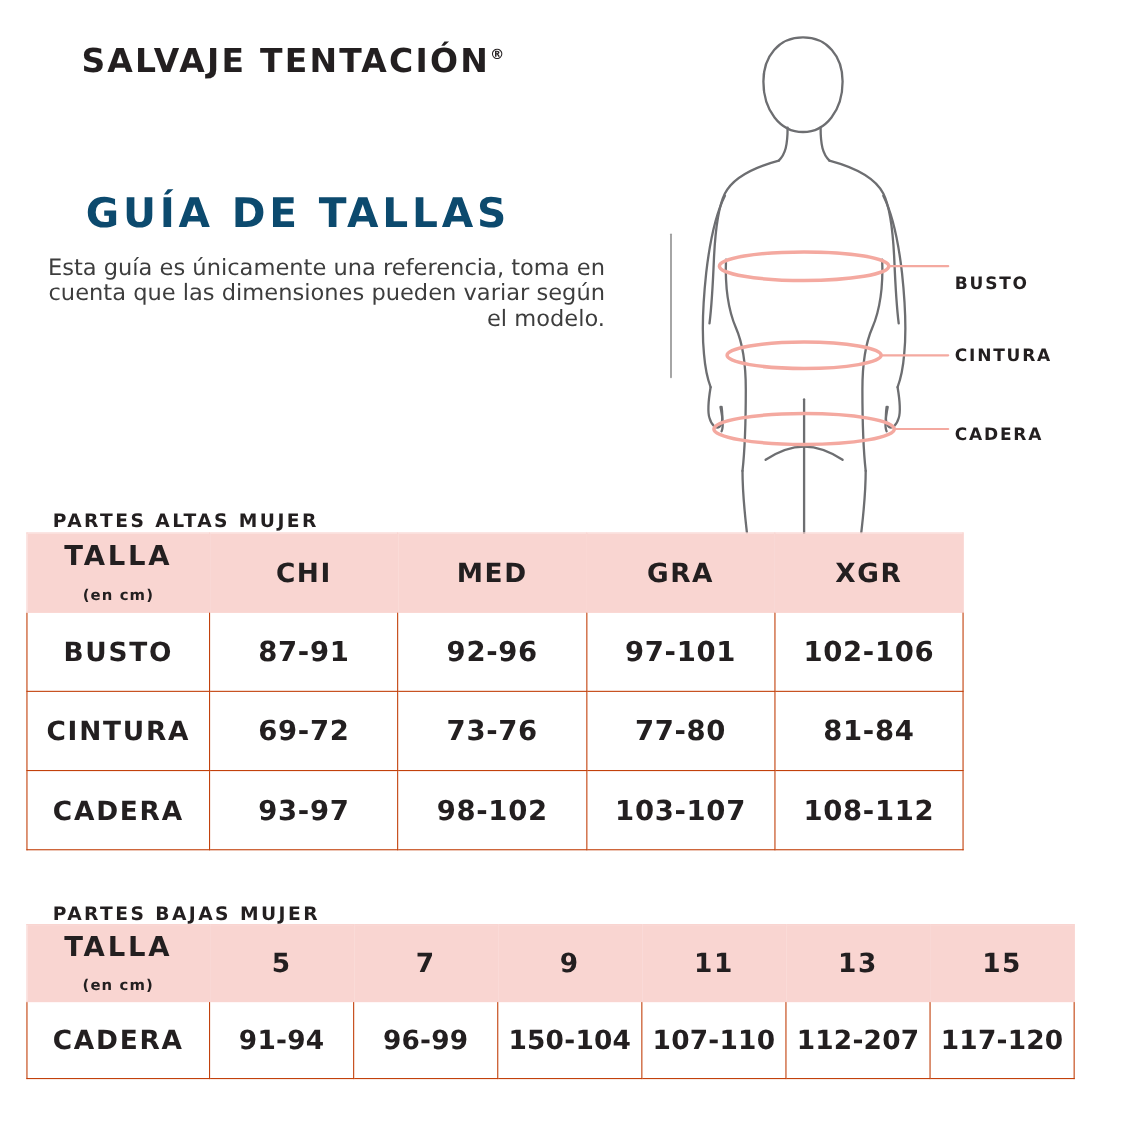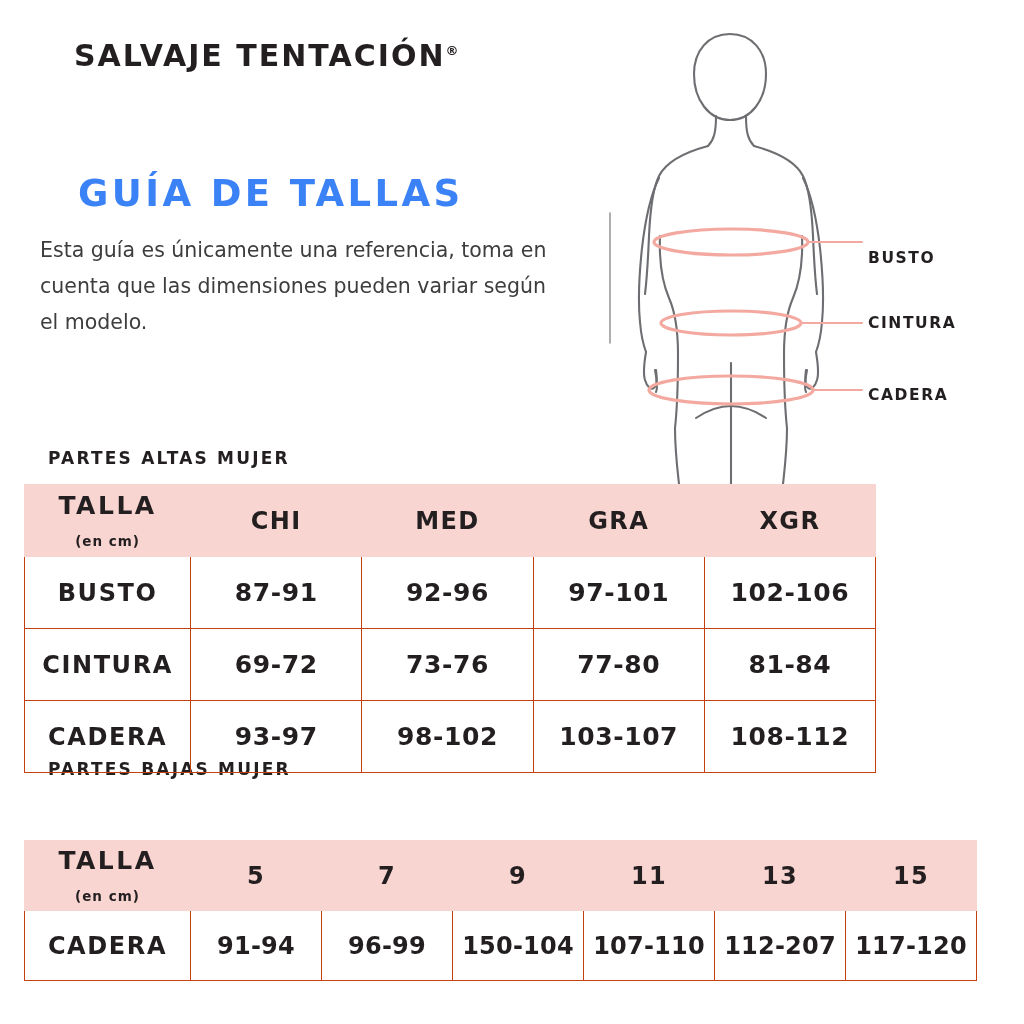--- a/index.html
+++ b/index.html
@@ -32,29 +32,29 @@
     letter-spacing: 0;
   }
 
   
   .guide-title {
     position: absolute;
     left: 78px; top: 172px;
     font-size: 37px;
     font-weight: 700;
     letter-spacing: 3.4px;
-    color: #3b82f6;
+    color: #0c4a6e;
   }
   .guide-desc {
     position: absolute;
     left: 40px; top: 232px;
     width: 510px;
-    text-align: left;
+    text-align: right;
     font-size: 20.5px;
-    line-height: 36px;
+    line-height: 23px;
     color: #3d3d3d;
     font-weight: 400;
   }
 
   
   .figure-wrap {
     position: absolute;
     left: 600px; top: 18px;
     width: 410px; height: 470px;
   }
@@ -72,23 +72,24 @@
   .lbl-cintura{ left: 268px; top: 296px; }
   .lbl-cadera { left: 268px; top: 368px; }
 
   
   .section-caption {
     position: absolute;
     font-size: 17px;
     font-weight: 700;
     letter-spacing: 2.2px;
     color: #231f20;
+    margin-top: 16px;
   }
   .cap-altas { left: 48px; top: 448px; }
-  .cap-bajas { left: 48px; top: 759px; }
+  .cap-bajas { left: 48px; top: 805px; }
 
   
   table {
     position: absolute;
     border-collapse: collapse;
     table-layout: fixed;
   }
   table td, table th {
     border: 1px solid #c2410c;
     text-align: center;

